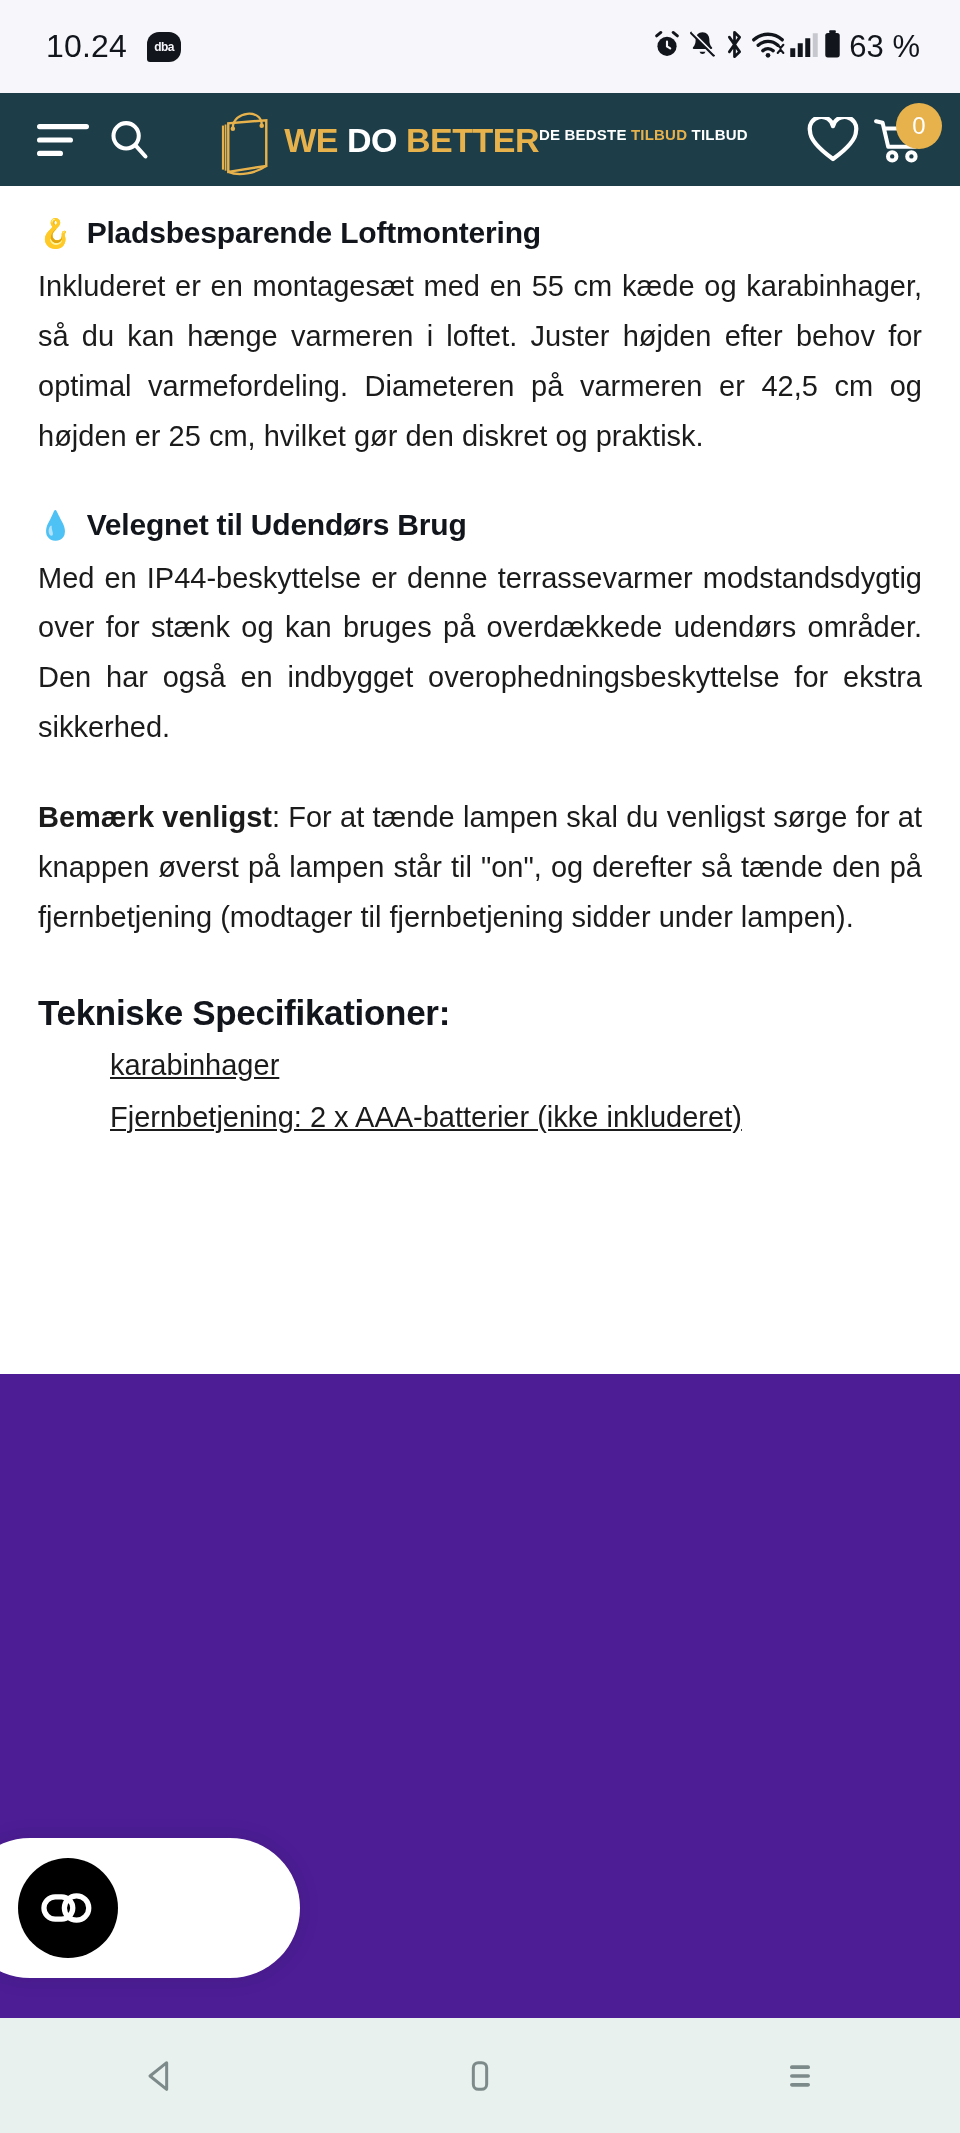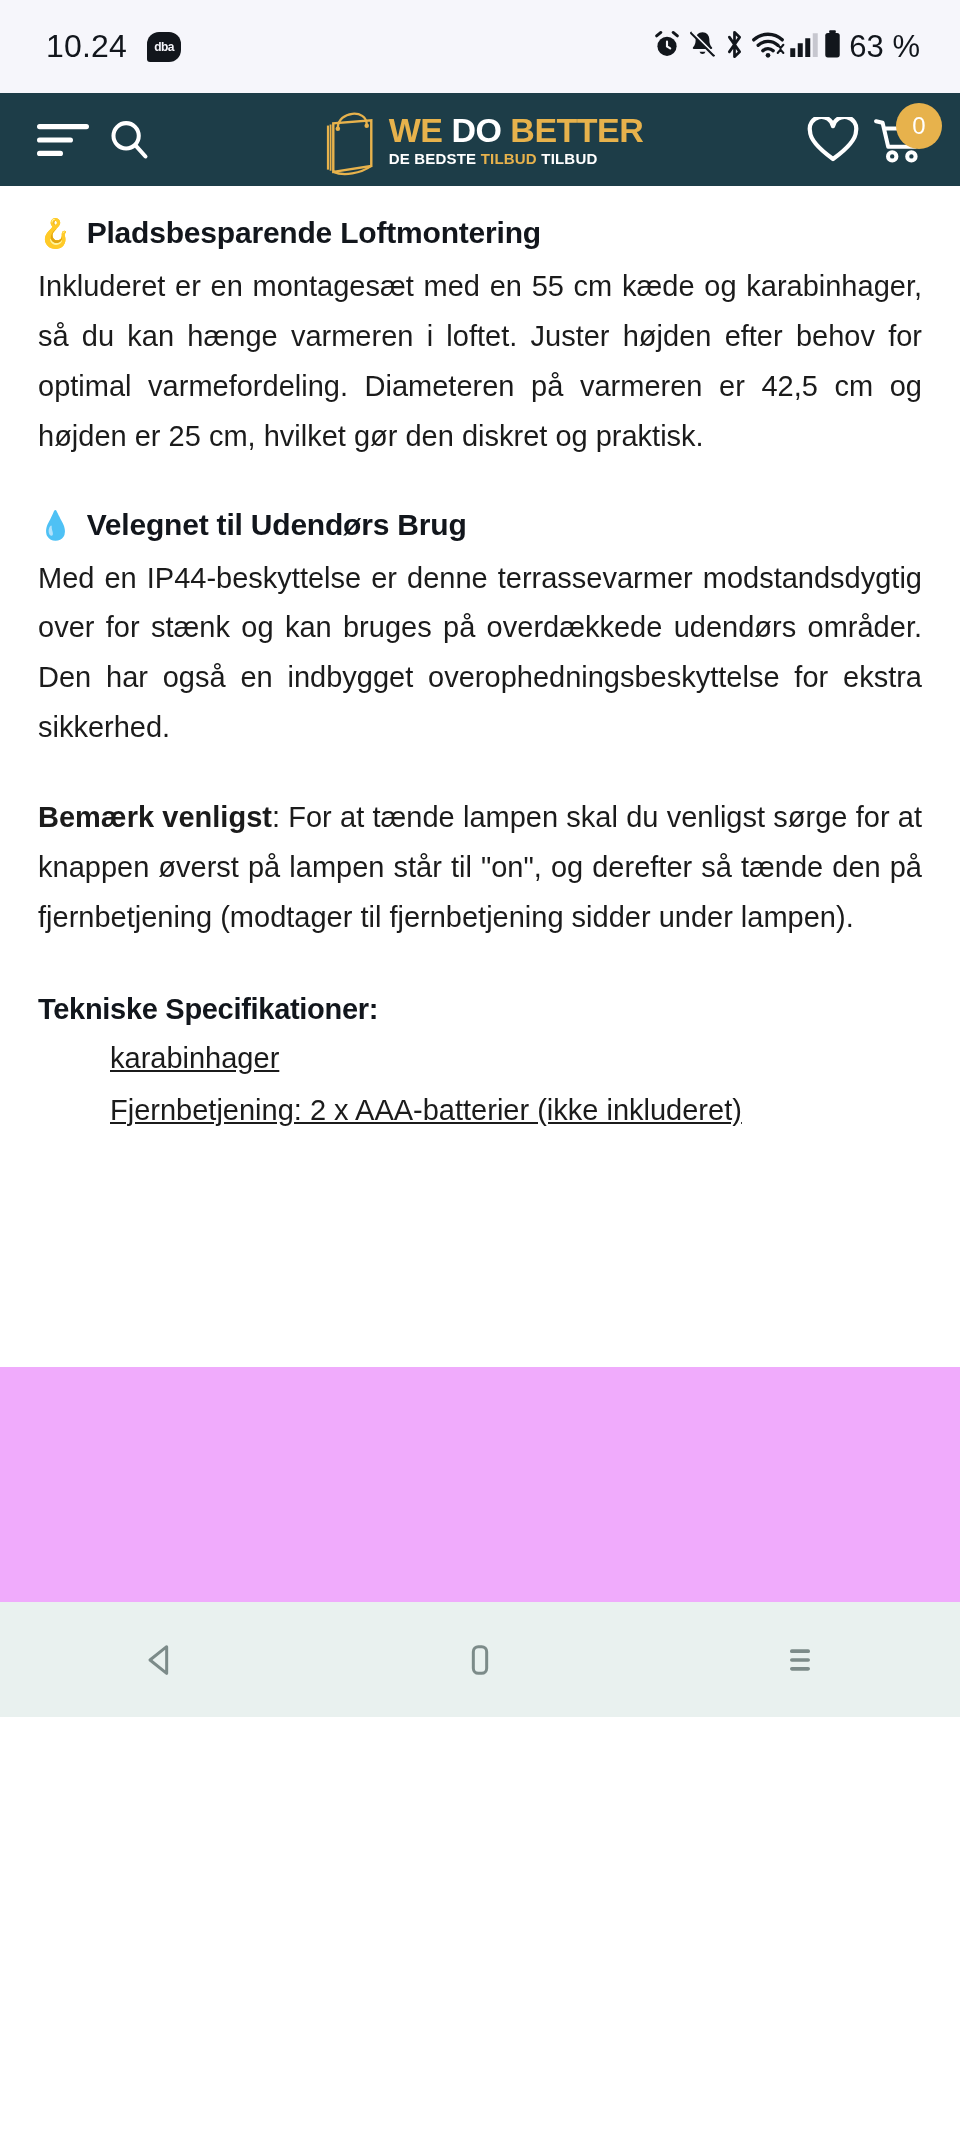--- a/index.html
+++ b/index.html
@@ -6,22 +6,22 @@
   html, body {
     width: 960px;
     height: 2133px;
     background: #ffffff;
     font-family: "Liberation Sans", sans-serif;
     overflow: hidden;
   }
   #screen {
     position: relative;
     width: 960px;
-    height: 1717px;
-    background: #f0abfc;
+    height: 2133px;
+    background: #4c1d95;
     overflow: hidden;
   }
 
   
   .status-bar {
     height: 93px;
     background: #f6f6fb;
     display: flex;
     align-items: center;
     justify-content: space-between;
@@ -86,21 +86,21 @@
     height: 66px;
   }
   .logo-wrap {
     flex: 1 1 auto;
     display: flex;
     align-items: center;
     justify-content: center;
     gap: 8px;
   }
   .logo-bag { flex: 0 0 auto; }
-  .logo-text { display: flex; flex-direction: column; align-items: flex-start; }
+  .logo-text { display: flex; flex-direction: row; align-items: flex-start; }
   .logo-main {
     font-size: 34px;
     font-weight: 700;
     letter-spacing: -0.5px;
     line-height: 1;
     white-space: nowrap;
   }
   .logo-main .gold { color: #e7b24c; }
   .logo-main .white { color: #ffffff; }
   .logo-sub {
@@ -149,21 +149,21 @@
     font-size: 29px;
     line-height: 1.72;
     color: #1b1b1b;
     text-align: justify;
     hyphens: auto;
     -webkit-hyphens: auto;
   }
   .gap-lg { height: 46px; }
   .gap-md { height: 40px; }
   .spec-heading {
-    font-size: 29px;
+    font-size: 35px;
     font-weight: 700;
     color: #12161c;
     letter-spacing: -0.3px;
     margin-top: 10px;
   }
   .spec-list {
     list-style: none;
     font-size: 29px;
     line-height: 1.72;
     color: #1b1b1b;

